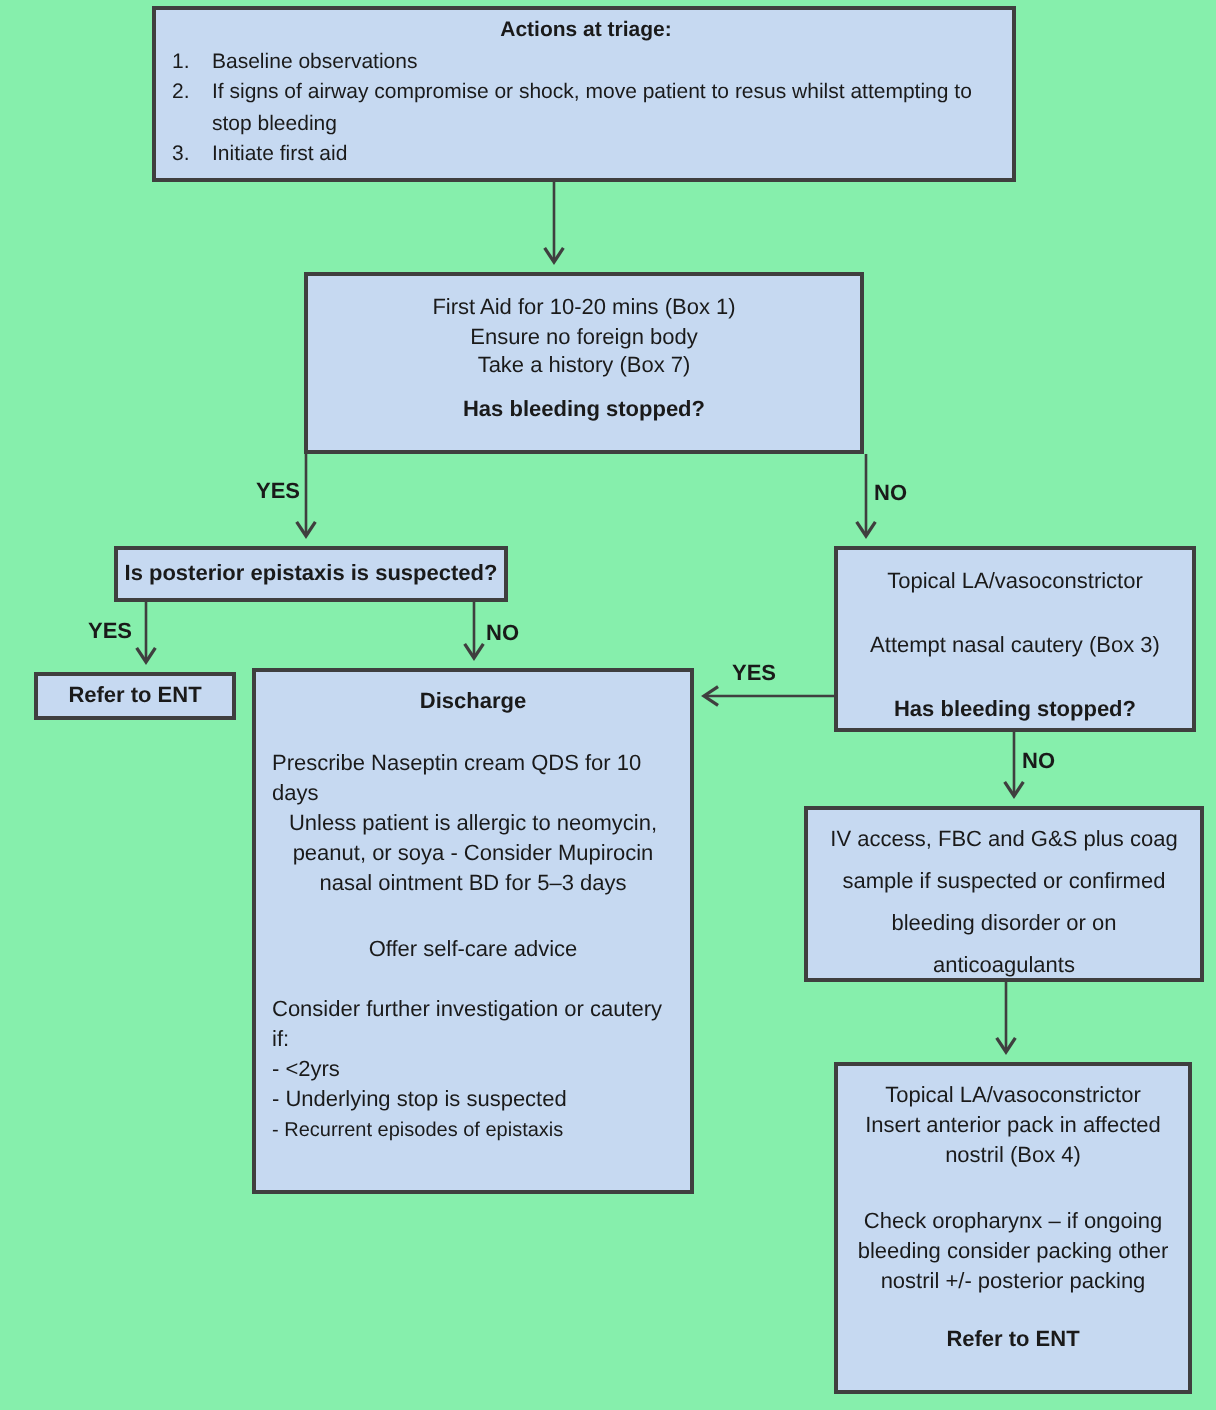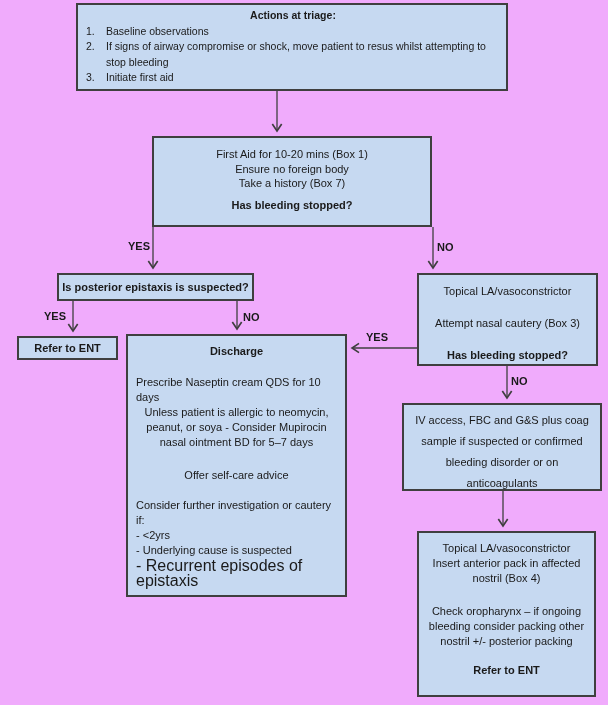--- a/index.html
+++ b/index.html
@@ -1,19 +1,19 @@
 <!DOCTYPE html>
 <html><head>
 <meta charset="utf-8">
 <style>
   html,body{margin:0;padding:0;background:#ffffff;}
   #canvas{
     position:relative;
     width:608px;height:705px;
-    background:#f0abfc;
+    background:#86efac;
     font-family:"Liberation Sans", sans-serif;
     color:#1a1a1a;
     overflow:hidden;
   }
   #arrows{position:absolute;left:0;top:0;width:608px;height:705px;pointer-events:none;}
   .box{
     position:absolute;
     box-sizing:border-box;
     background:#c6d9f1;
     border:2px solid #3f3f3f;
@@ -30,21 +30,21 @@
   #first-aid .q{font-weight:bold;margin-top:7px;}
   #posterior-q{left:57px;top:273px;width:197px;height:28px;font-weight:bold;text-align:center;line-height:24px;}
   #refer-ent{left:17px;top:336px;width:101px;height:24px;font-weight:bold;text-align:center;line-height:20px;}
   #discharge{left:126px;top:334px;width:221px;height:263px;padding:8px 8px 0 8px;}
   #discharge .title{font-weight:bold;text-align:center;}
   #discharge .rx1{margin-top:16px;text-align:left;}
   #discharge .rx2{text-align:center;}
   #discharge .advice{margin-top:18px;text-align:center;}
   #discharge .consider{margin-top:15px;text-align:left;}
   #discharge .bullet{text-align:left;}
-  #discharge .bullet.small{font-size:16px;}
+  #discharge .bullet.small{font-size:10px;}
   #cautery{left:417px;top:273px;width:181px;height:93px;padding-top:9px;text-align:center;}
   #cautery .ln{margin-bottom:17px;}
   #cautery .q{font-weight:bold;}
   #iv-access{left:402px;top:403px;width:200px;height:88px;padding:5px 9px 0 9px;text-align:center;line-height:21px;}
   #packing{left:417px;top:531px;width:179px;height:166px;padding:8px 7px 0 7px;text-align:center;}
   #packing .blk2{margin-top:18px;}
   #packing .refer{margin-top:14px;font-weight:bold;}
   
   .edge-label{
     position:absolute;font-size:11px;font-weight:bold;color:#1a1a1a;
@@ -107,25 +107,25 @@
     <span>Is posterior epistaxis is suspected?</span>
   </div>
 
   <div class="box" id="refer-ent">
     <span>Refer to ENT</span>
   </div>
 
   <div class="box" id="discharge">
     <div class="title">Discharge</div>
     <div class="rx1">Prescribe Naseptin cream QDS for 10 days</div>
-    <div class="rx2">Unless patient is allergic to neomycin, peanut, or soya - Consider Mupirocin nasal ointment BD for 5–7 days</div>
+    <div class="rx2">Unless patient is allergic to neomycin, peanut, or soya - Consider Mupirocin nasal ointment BD for 5–3 days</div>
     <div class="advice">Offer self-care advice</div>
     <div class="consider">Consider further investigation or cautery if:</div>
     <div class="bullet"> - &lt;2yrs</div>
-    <div class="bullet">- Underlying cause is suspected</div>
+    <div class="bullet">- Underlying stop is suspected</div>
     <div class="bullet small">- Recurrent episodes of epistaxis</div>
   </div>
 
   <div class="box" id="cautery">
     <div class="ln">Topical LA/vasoconstrictor</div>
     <div class="ln">Attempt nasal cautery (Box 3)</div>
     <div class="q">Has bleeding stopped?</div>
   </div>
 
   <div class="box" id="iv-access">

